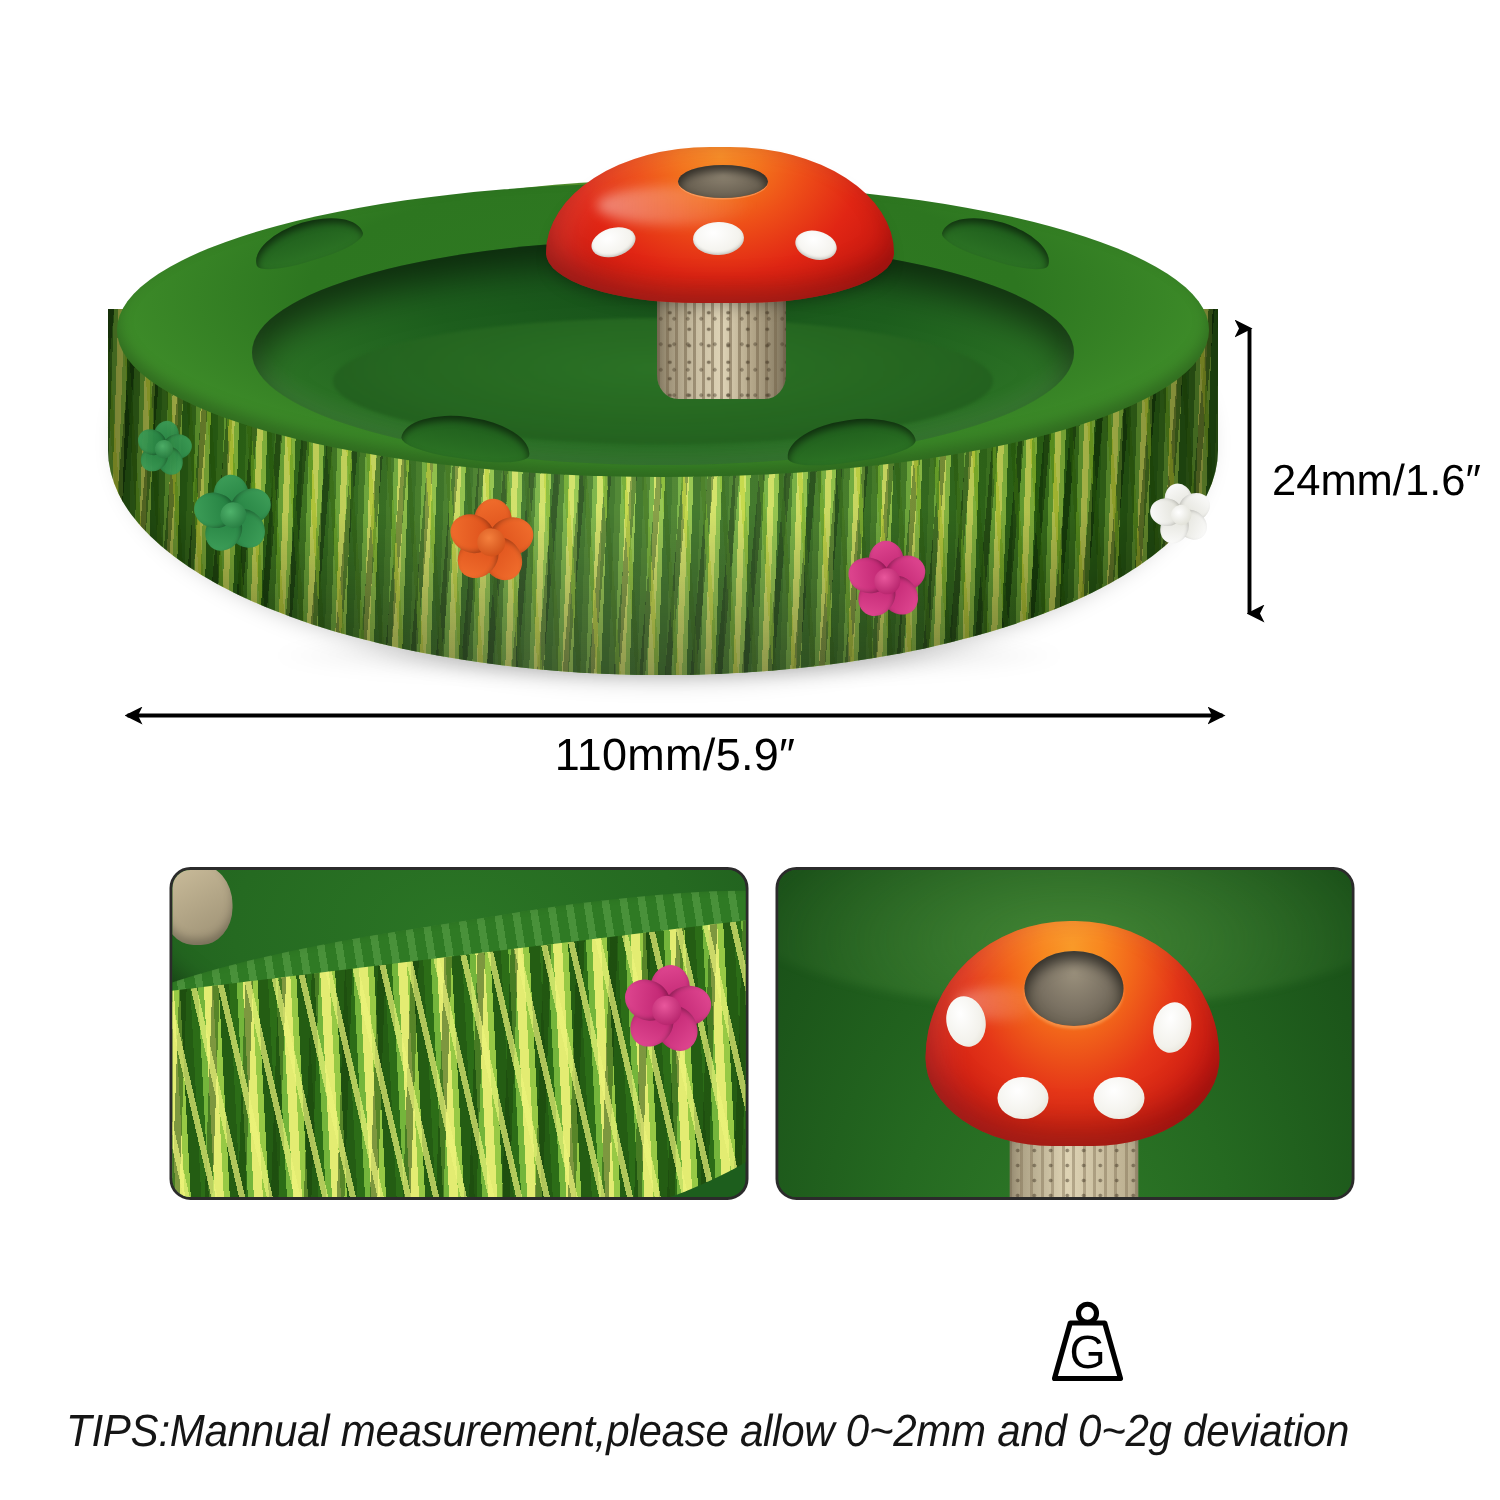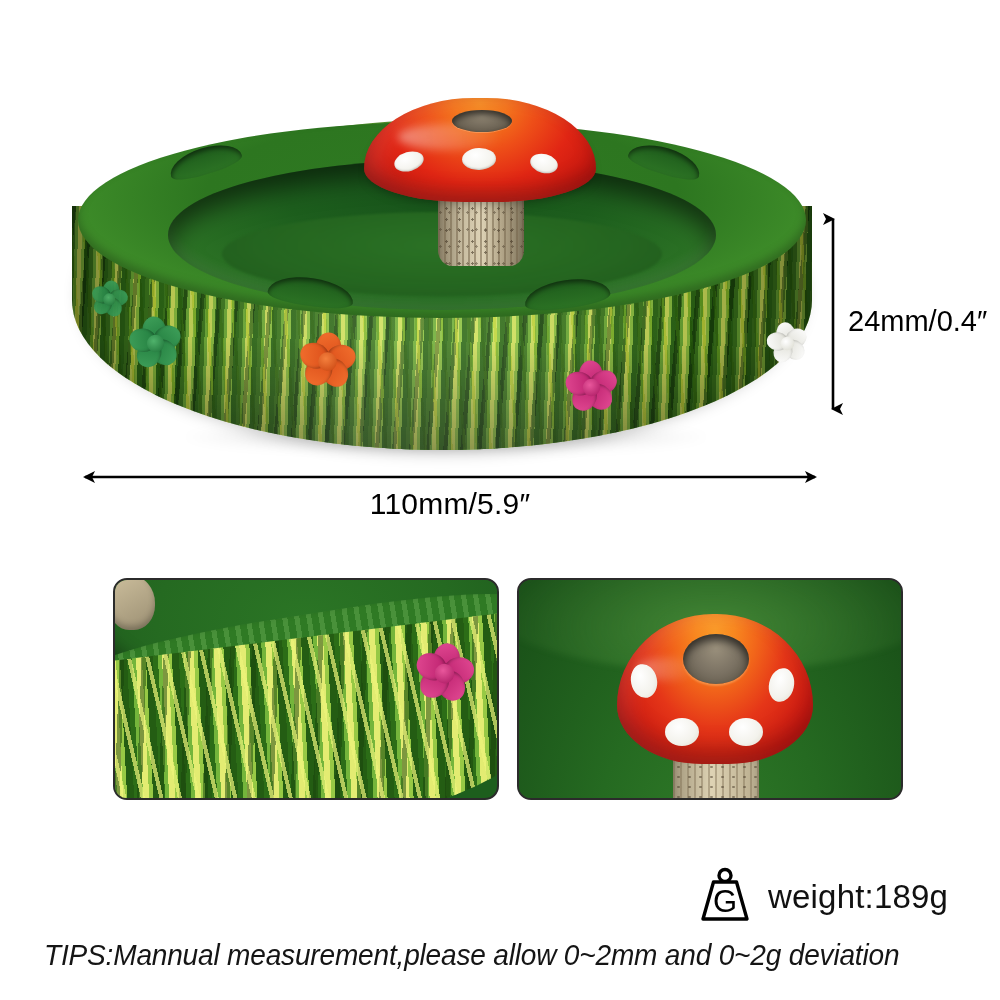--- a/index.html
+++ b/index.html
@@ -527,21 +527,21 @@
       <marker id="arrVs" markerWidth="12" markerHeight="12" refX="6" refY="2" orient="auto" markerUnits="userSpaceOnUse">
         <path d="M0,12 L6,0 L12,12 L6,9 Z" fill="#000"></path>
       </marker>
     </defs>
     <line x1="85" y1="477" x2="815" y2="477" stroke="#000" stroke-width="2.6" marker-start="url(#arrHs)" marker-end="url(#arrH)"></line>
     <line x1="833" y1="219" x2="833" y2="409" stroke="#000" stroke-width="2.6" marker-start="url(#arrVs)" marker-end="url(#arrV)"></line>
   </svg>
 
   <div class="dim-label" id="dim-width-label">110mm/5.9″</div>
 
-  <div class="dim-label" id="dim-height-label">24mm/0.4″</div>
+  <div class="dim-label" id="dim-height-label">24mm/1.6″</div>
 </div>
 
 <div class="detail-panel" id="panel-left">
   <div class="pl-bowl"></div>
   <div class="pl-stemcrumb"></div>
   <div class="pl-rimface"></div>
   <div class="pl-wall"></div>
   <div class="flower fl-pink pl-flower">
     <span class="petal"></span>
       <span class="petal"></span>
@@ -567,16 +567,15 @@
     </div>
   </div>
 </div>
 
 <div id="weight-row">
   <svg width="62" height="62" viewBox="0 0 62 62">
     <circle cx="31" cy="9.5" r="6" fill="none" stroke="#000" stroke-width="3.4"></circle>
     <path d="M19.5,16 L42.5,16 L53,53 L9,53 Z" fill="#fff" stroke="#000" stroke-width="3.4" stroke-linejoin="round"></path>
     <text x="31" y="46" text-anchor="middle" font-family="Liberation Sans, sans-serif" font-size="31" fill="#000">G</text>
   </svg>
-  <div id="weight-text">weight:189g</div>
 </div>
 
 <div id="tips-line">TIPS:Mannual measurement,please allow 0~2mm and 0~2g deviation</div>
 
 </body></html>

